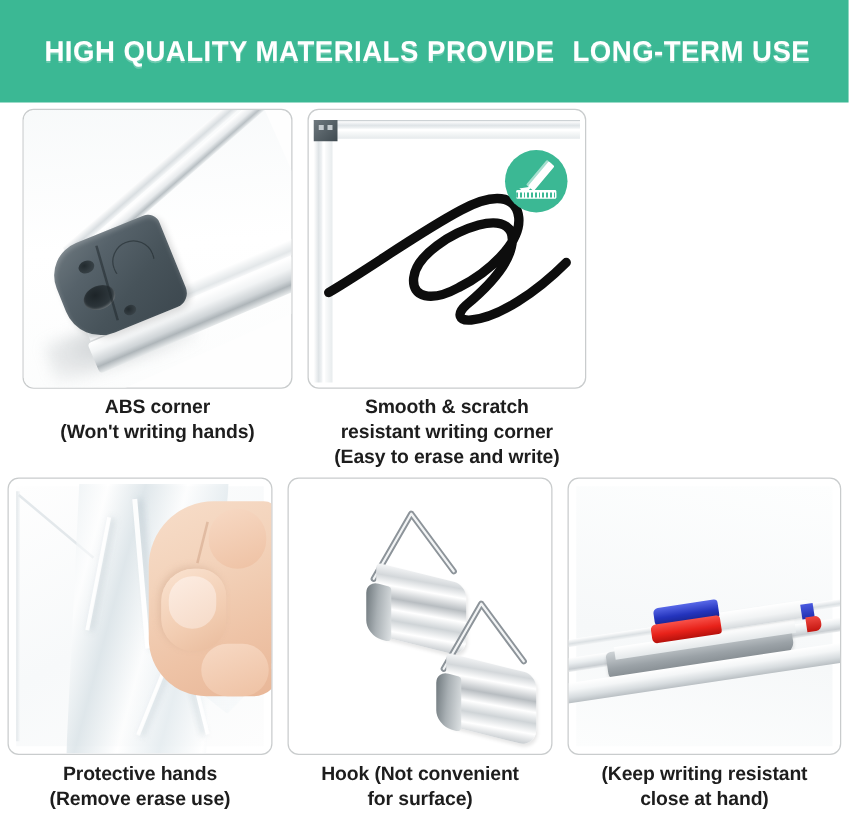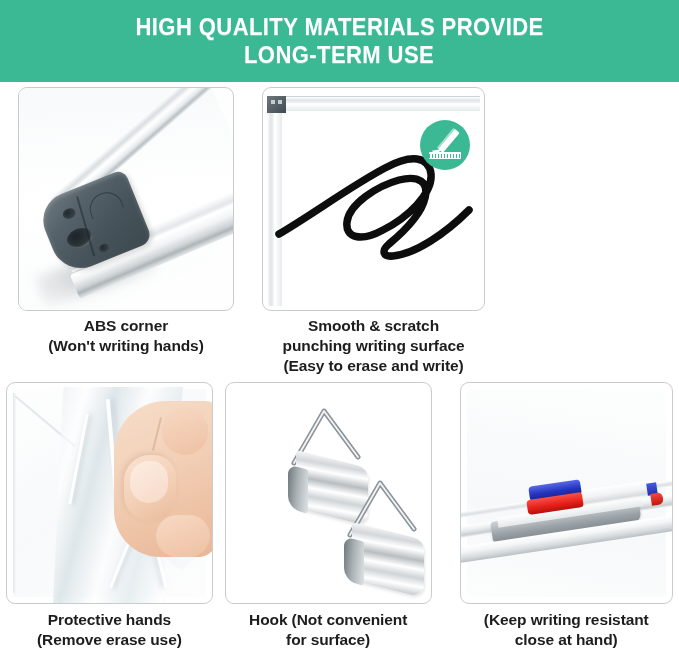--- a/index.html
+++ b/index.html
@@ -7,21 +7,21 @@
     width:679px; height:665px;
     background:#ffffff;
     font-family:"Liberation Sans", sans-serif;
     overflow:hidden;
   }
 
   
   .header {
     width:679px; height:82px;
     background:#3bb894;
-    display:flex; flex-direction:column;
+    display:flex; flex-direction:row;
     align-items:center; justify-content:center;
     gap:1px;
   }
   .header-line {
     color:#ffffff;
     font-size:23px;
     font-weight:bold;
     letter-spacing:0.4px;
     text-align:center;
     line-height:27px;
@@ -36,21 +36,21 @@
     padding:5px 6px 0 6px;
     display:flex; flex-direction:column;
   }
   .row { display:flex; }
   .cell {
     display:flex; flex-direction:column;
     align-items:center;
   }
   .cell.c1 { width:216px; }
   .cell.c2 { width:216px; margin-left:12px; }
-  .cell.c3 { width:223px; margin-left:28px; }
+  .cell.c3 { width:223px; margin-left:12px; }
 
   .panel {
     width:100%;
     height:224px;
     border:1px solid #c9cccd;
     border-radius:9px;
     background:#ffffff;
     position:relative;
     overflow:hidden;
   }
@@ -504,21 +504,21 @@
         </svg>
         <div class="badge">
           <div class="pen"></div>
           <div class="penTip"></div>
           <div class="eraser"></div>
           <div class="eraserTeeth"></div>
         </div>
       </div>
       <div class="caption">
         <div>Smooth &amp; scratch</div>
-        <div>punching writing surface</div>
+        <div>resistant writing corner</div>
         <div>(Easy to erase and write)</div>
       </div>
     </div>
   </div>
 
   <div class="row row2">
 
     <div class="cell c1">
       <div class="panel p4">
         <div class="boardBase"></div>

